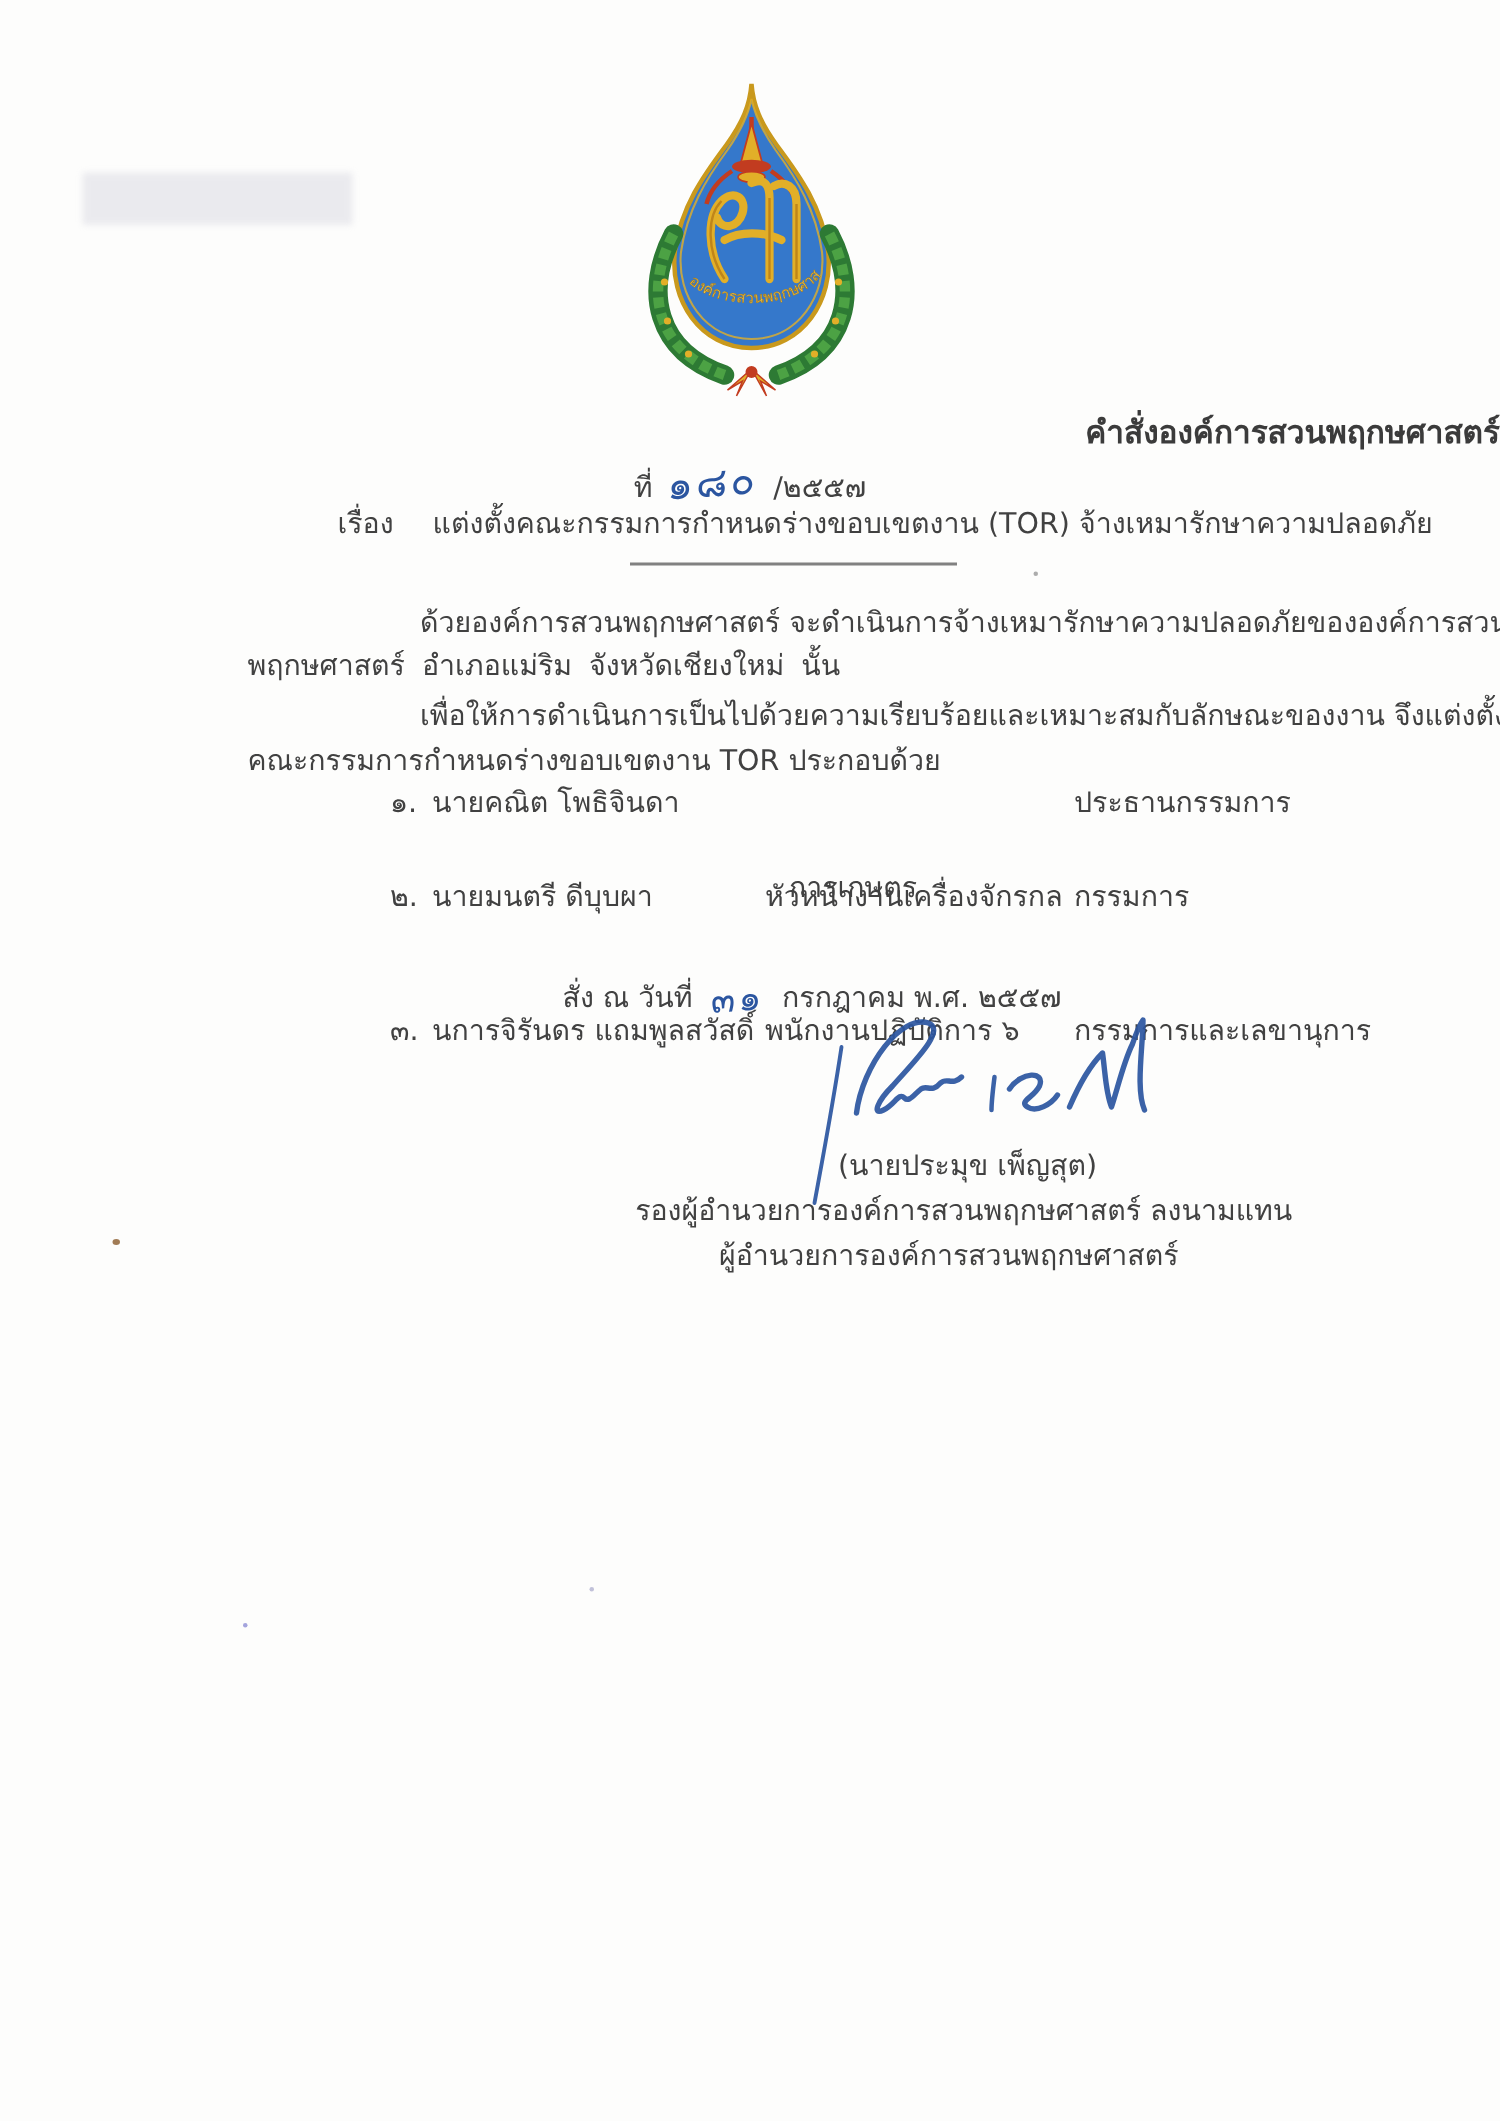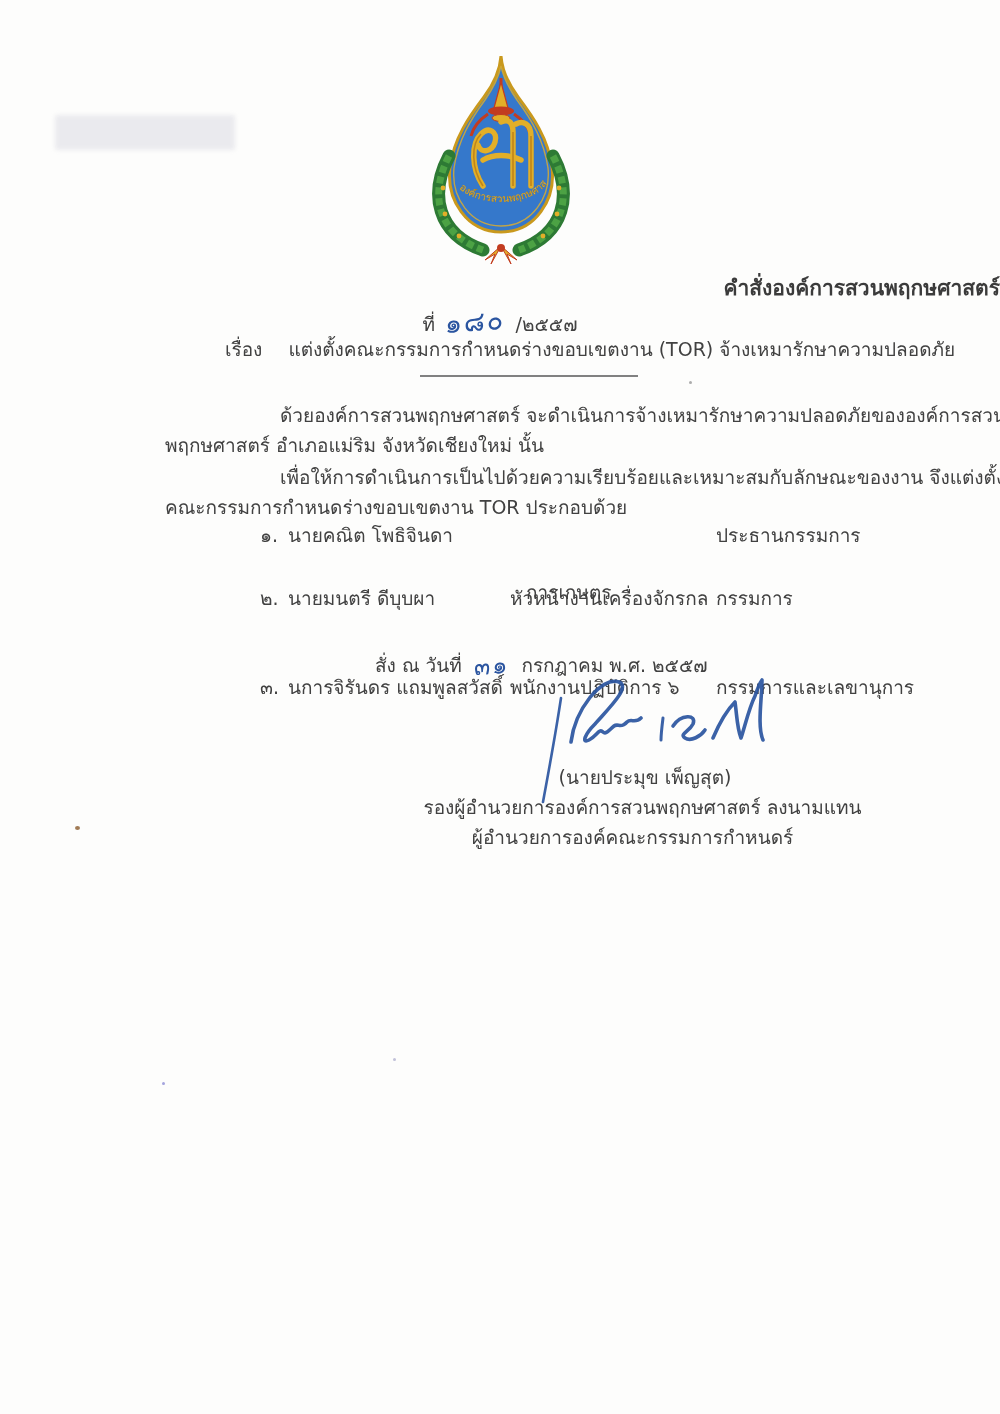--- a/index.html
+++ b/index.html
@@ -108,21 +108,21 @@
   </div>
 
   <div class="abs subject-line doc-text" style="left:225px;top:337px;">
     <span>เรื่อง</span>
     <span>แต่งตั้งคณะกรรมการกำหนดร่างขอบเขตงาน (TOR) จ้างเหมารักษาความปลอดภัย</span>
   </div>
 
   <div class="abs divider" style="left:420px;top:375px;width:218px;"></div>
 
   <div class="abs doc-text" style="left:280px;top:403px;">ด้วยองค์การสวนพฤกษศาสตร์ จะดำเนินการจ้างเหมารักษาความปลอดภัยขององค์การสวน</div>
-  <div class="abs doc-text" style="left:165px;top:433px;">พฤกษศาสตร์ อำเภอแม่ริม จังหวัดเชียงใหม่ นั้น</div>
+  <div class="abs doc-text" style="left:165px;top:433px;font-family:Liberation Mono, monospace;">พฤกษศาสตร์ อำเภอแม่ริม จังหวัดเชียงใหม่ นั้น</div>
 
   <div class="abs doc-text" style="left:280px;top:465px;">เพื่อให้การดำเนินการเป็นไปด้วยความเรียบร้อยและเหมาะสมกับลักษณะของงาน จึงแต่งตั้ง</div>
   <div class="abs doc-text" style="left:165px;top:495px;">คณะกรรมการกำหนดร่างขอบเขตงาน TOR ประกอบด้วย</div>
 
   <div class="abs doc-text row" style="left:260px;top:523px;width:680px;">
     <span class="c-num">๑.</span>
     <span class="c-name">นายคณิต  โพธิจินดา</span>
     <span class="c-role">ประธานกรรมการ</span>
   </div>
 
@@ -153,15 +153,15 @@
       <path d="M38 134 C42 112 50 70 56 30" stroke-width="2.6"></path>
       <path d="M66 74 C70 42 96 8 114 14 C126 19 104 40 90 56 C80 66 76 76 84 72 C92 68 94 60 98 64 C101 67 104 62 109 58 C113 55 116 61 122 54 C126 50 130 56 136 50"></path>
       <path d="M158 50 C157 58 156 66 156 72" stroke-width="3"></path>
       <path d="M168 58 C176 46 192 46 188 56 C184 64 174 66 180 70 C186 74 196 68 200 62"></path>
       <path d="M208 70 C214 56 222 42 230 34 C232 48 232 60 236 70 C240 58 244 40 250 28 C252 22 254 16 257 12 C257 30 252 58 258 72"></path>
     </g>
   </svg>
 
   <div class="abs doc-text center-text" style="left:495px;top:765px;width:300px;">(นายประมุข  เพ็ญสุต)</div>
   <div class="abs doc-text center-text" style="left:420px;top:795px;width:445px;">รองผู้อำนวยการองค์การสวนพฤกษศาสตร์ ลงนามแทน</div>
-  <div class="abs doc-text center-text" style="left:420px;top:825px;width:425px;">ผู้อำนวยการองค์คณะกรรมการกำหนดร์</div>
+  <div class="abs doc-text center-text" style="left:420px;top:825px;width:425px;">ผู้อำนวยการองค์การสวนพฤกษศาสตร์</div>
 
 </div>
 
 </body></html>

